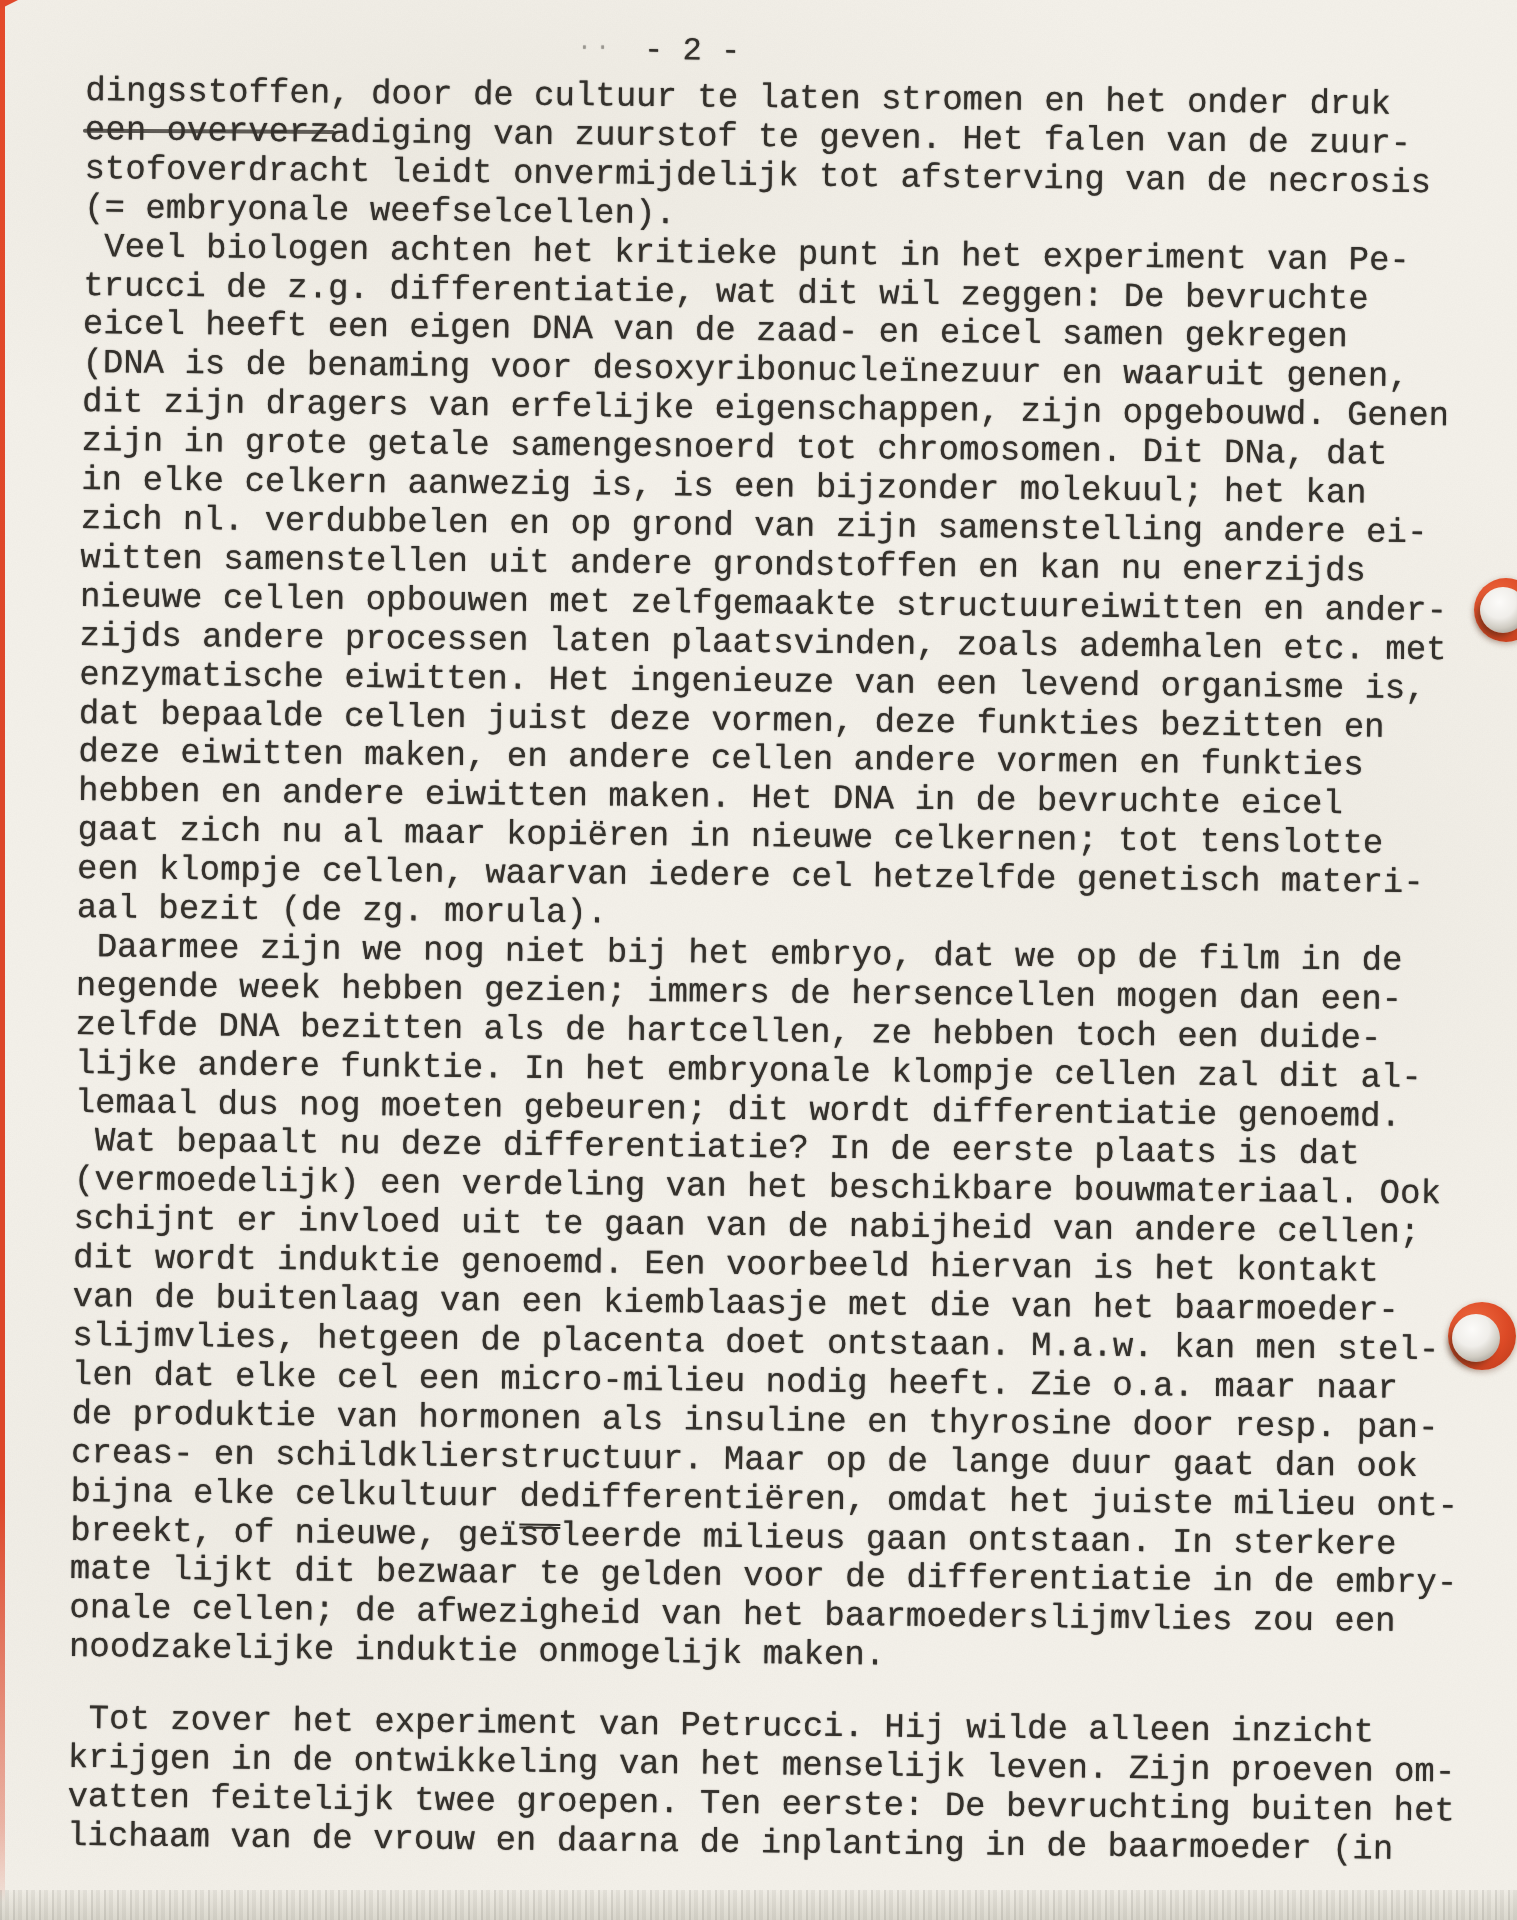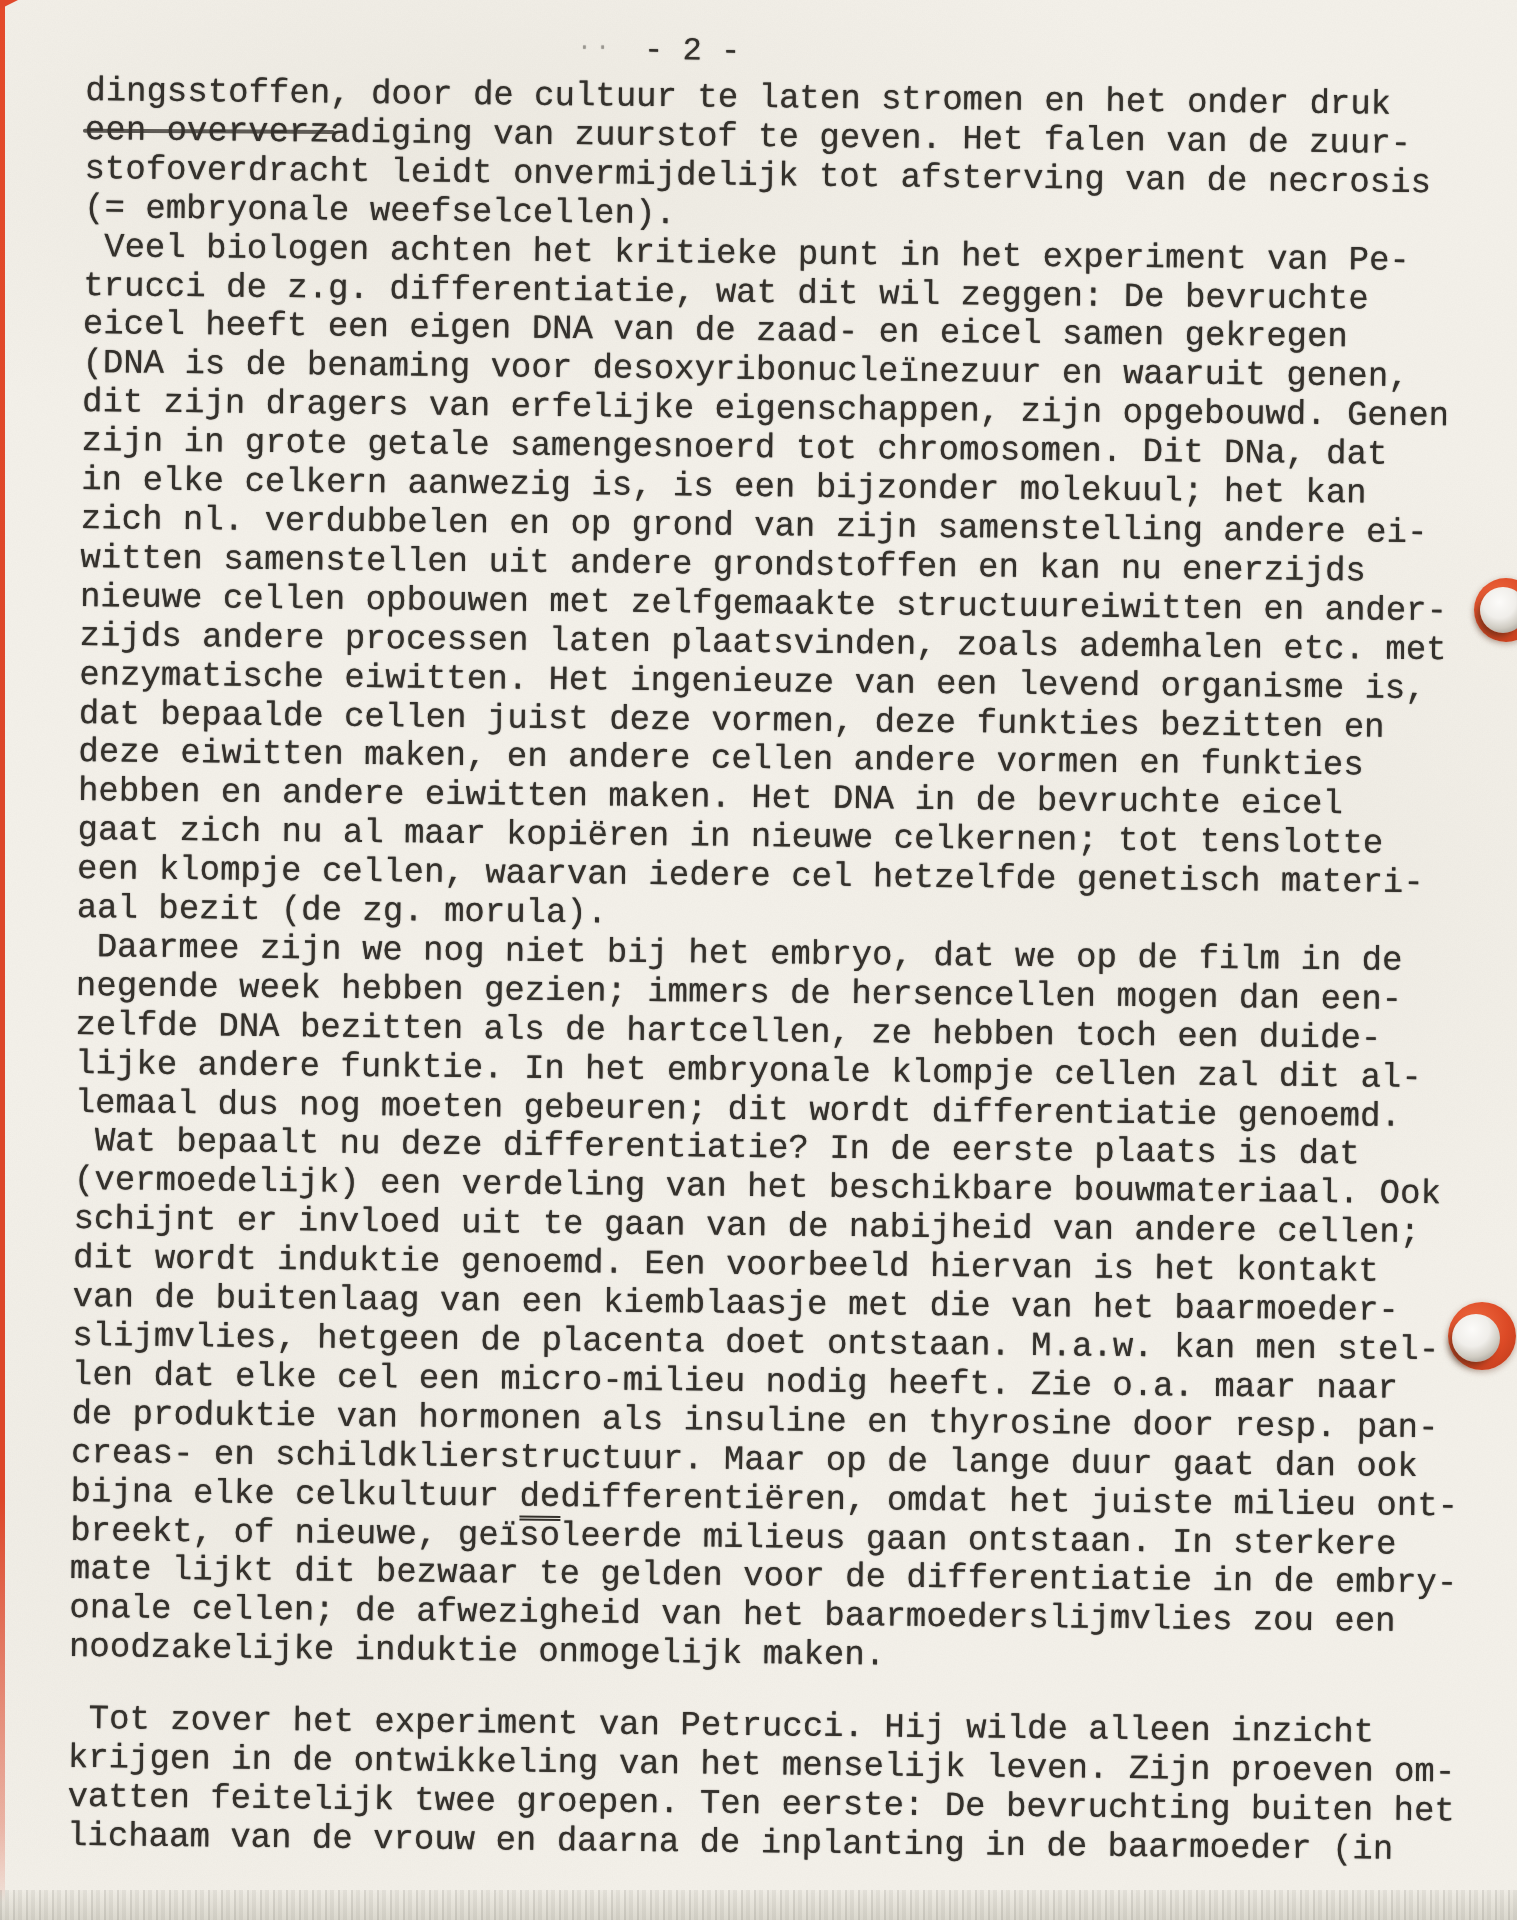--- a/index.html
+++ b/index.html
@@ -28,21 +28,21 @@
     font-size: 32px; line-height: 34px;
     text-shadow: 0 0 1.2px rgba(40,38,34,0.85);
   }
   .dots { opacity: 0.45; font-size: 22px; margin-top: -2px; letter-spacing: 5px; }
   .lines {
     margin-top: 10px; font-size: 34px; line-height: 38.9px;
     text-shadow: 0 0 1.2px rgba(40,38,34,0.8);
   }
   .line { white-space: pre; }
   .line.gap { margin-top: 33px; }
-  .u { border-bottom: 5px double currentColor; padding-bottom: 0; }
+  .u { border-bottom: 5px double currentColor; padding-bottom: 8px; }
   .strike {
     position: absolute; left: -2px; top: 100px; width: 252px; height: 4px;
     background: rgba(52,49,44,0.78); border-radius: 2px; transform: rotate(-0.3deg);
   }
   .edge-strip {
     position: absolute; left: 0; top: 0; width: 5px; height: 100%; z-index: 4;
     background: linear-gradient(180deg, #e44a2a 0%, #dd4629 40%, #dd4629 78%,
       rgba(221,70,41,0.35) 95%, rgba(221,70,41,0) 100%);
   }
   .corner-mark {

